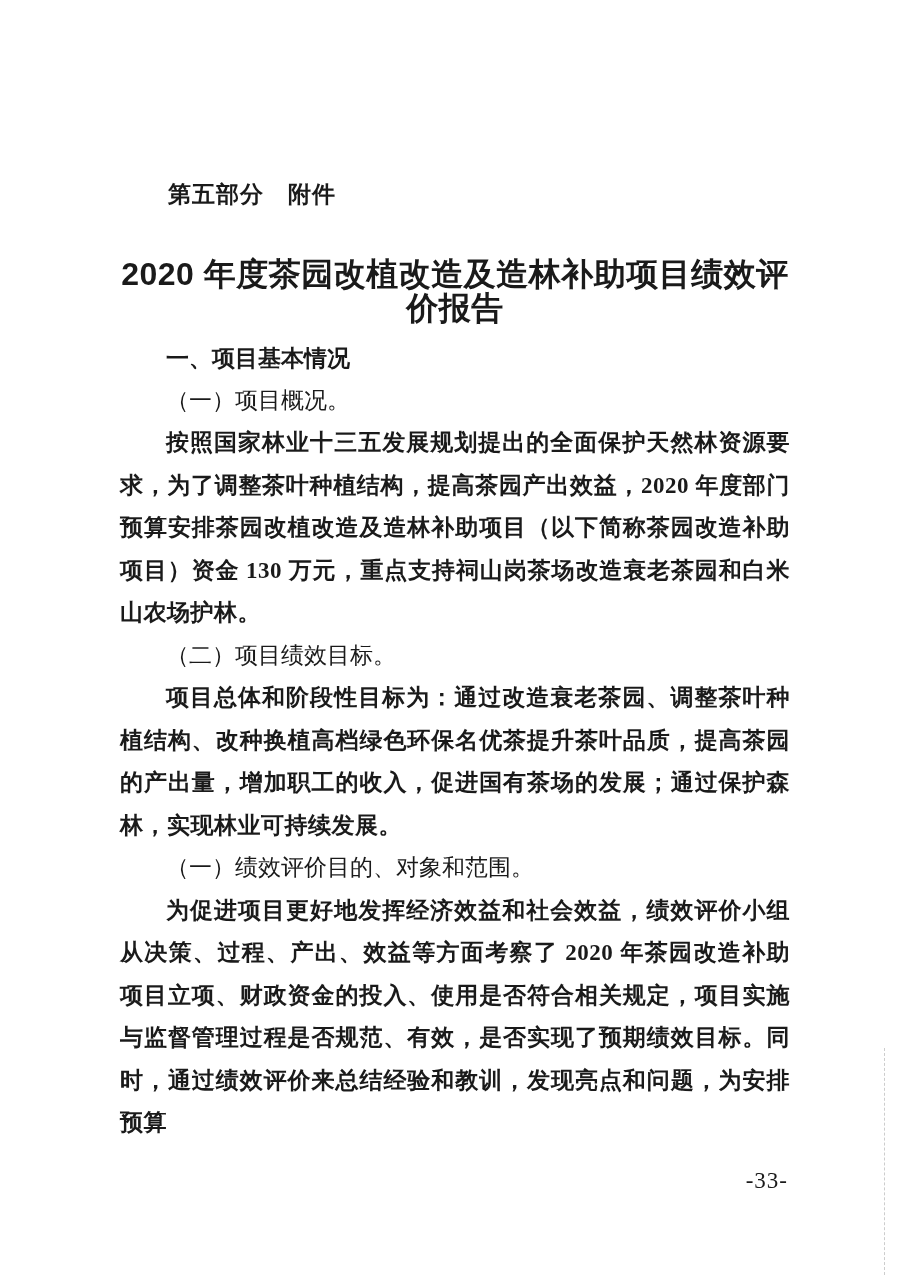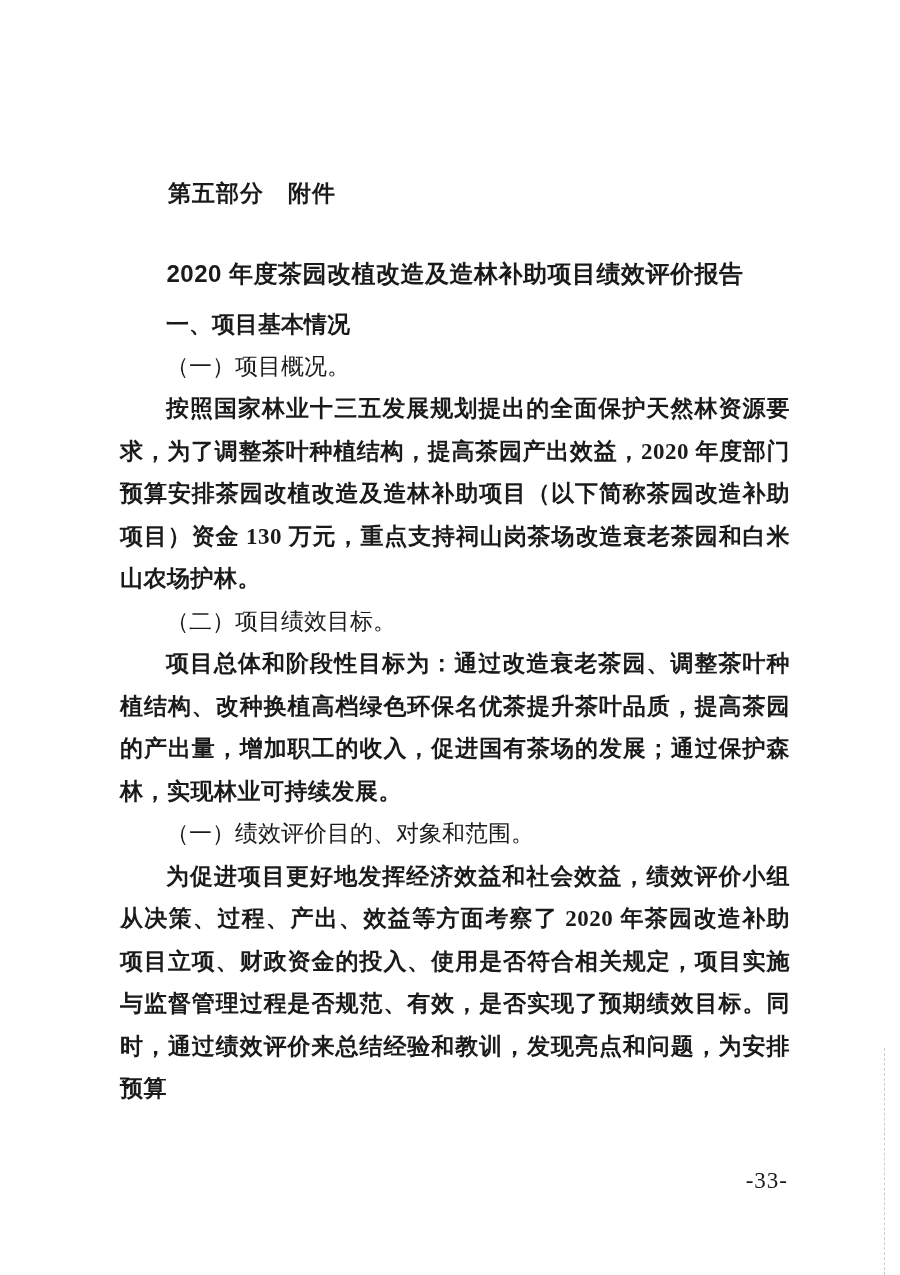--- a/index.html
+++ b/index.html
@@ -19,32 +19,32 @@
   }
   .content {
     position: absolute;
     left: 120px;
     right: 110px;
     top: 0;
   }
   .part-heading {
     margin-top: 180px;
     padding-left: 48px;
-    font-family: Liberation Serif, serif;
+    font-family: Liberation Sans, sans-serif;
     font-weight: 700;
     font-size: 23px;
     line-height: 28px;
     letter-spacing: 1px;
   }
   .doc-title {
     margin: 49px 0 0 0;
     text-align: center;
     font-family: "Liberation Sans", "DejaVu Sans", sans-serif;
     font-weight: 700;
-    font-size: 24px;
+    font-size: 32px;
     line-height: 34px;
     letter-spacing: 0.5px;
   }
   .body-flow {
     margin-top: 12px;
     font-size: 23px;
     line-height: 42.5px;
     text-align: justify;
   }
   .body-flow > * {

